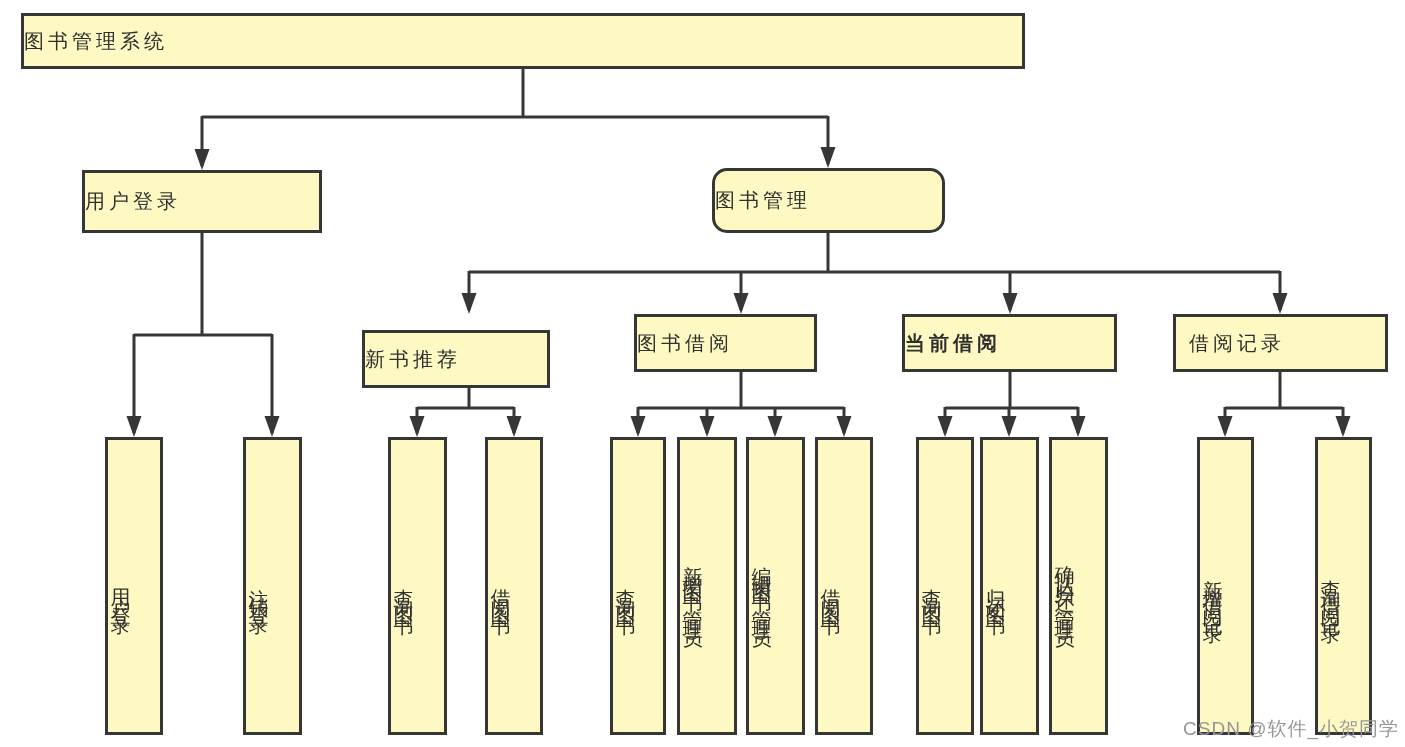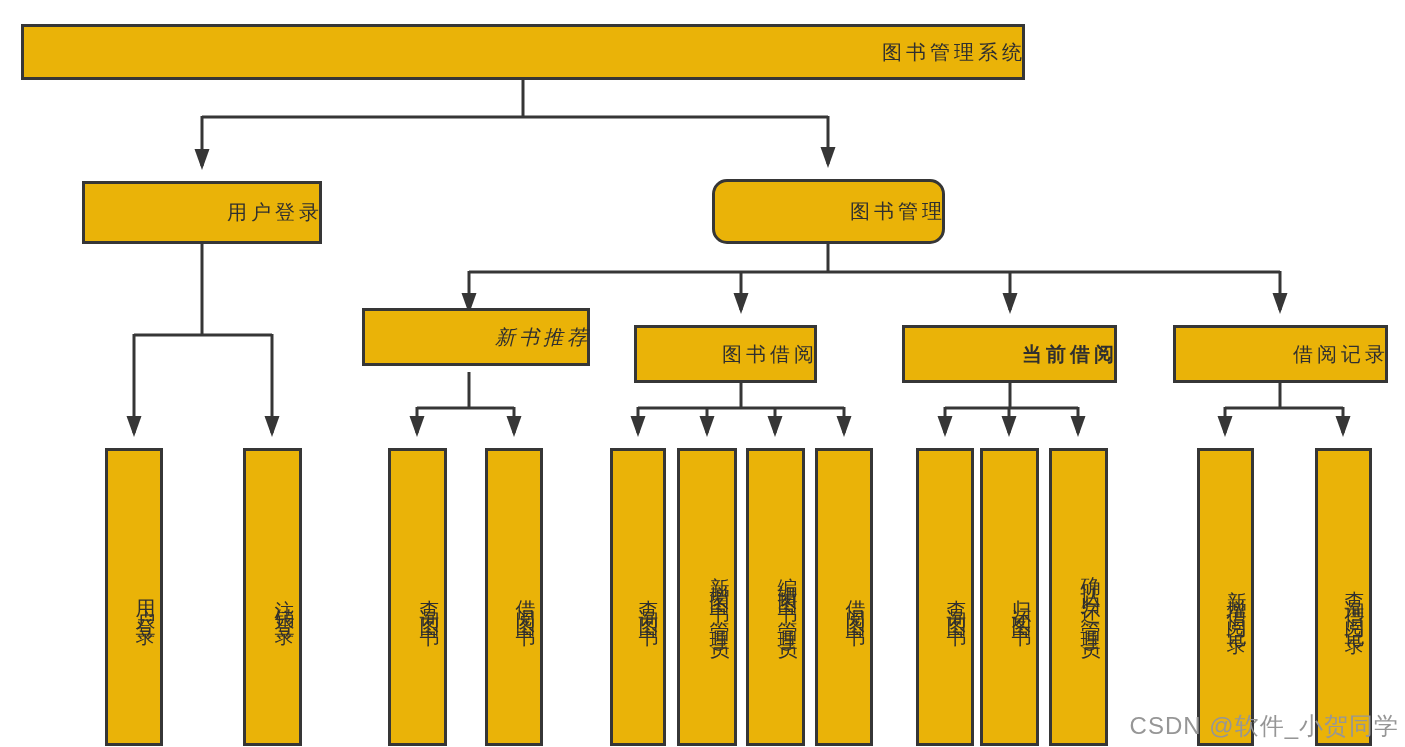--- a/index.html
+++ b/index.html
@@ -13,46 +13,45 @@
   }
   #edges {
     position: absolute;
     left: 0; top: 0;
     width: 1405px; height: 747px;
     z-index: 1;
   }
   .node {
     position: absolute;
     box-sizing: border-box;
-    background: #eab308;
+    background: #fef9c3;
     border: 3px solid #363636;
     color: #2f2f2f;
     display: flex;
     align-items: center;
-    justify-content: flex-end;
+    justify-content: flex-start;
     z-index: 2;
     white-space: nowrap;
-    margin-top: 11px;
   }
   .hnode span {
     font-size: 20px;
     letter-spacing: 4px;
     margin-right: -4px; 
   }
   .vnode span {
     writing-mode: vertical-rl;
     font-size: 20px;
     letter-spacing: 9px;
     margin-bottom: -9px; 
   }
   .watermark {
     position: absolute;
     right: 6px;
     bottom: 5px;
-    font-size: 24px;
+    font-size: 19px;
     letter-spacing: 1px;
     color: #969696;
     z-index: 3;
     white-space: nowrap;
   }
 </style>
 </head>
 <body>
 
 <div id="stage">
@@ -127,21 +126,21 @@
     <span>图书管理系统</span>
   </div>
 
   <div class="node hnode" style="left:82px; top:170px; width:240px; height:63px;">
     <span>用户登录</span>
   </div>
   <div class="node hnode" style="left:712px; top:168px; width:233px; height:65px;border-radius:15px;">
     <span>图书管理</span>
   </div>
 
-  <div class="node hnode" style="left:362px; top:297px; width:228px; height:58px;font-style:italic;">
+  <div class="node hnode" style="left:362px; top:330px; width:188px; height:58px;">
     <span>新书推荐</span>
   </div>
   <div class="node hnode" style="left:634px; top:314px; width:183px; height:58px;">
     <span>图书借阅</span>
   </div>
   <div class="node hnode" style="left:902px; top:314px; width:215px; height:58px;font-weight:bold;">
     <span>当前借阅</span>
   </div>
   <div class="node hnode" style="left:1173px; top:314px; width:215px; height:58px;padding-left:13px;">
     <span>借阅记录</span>

